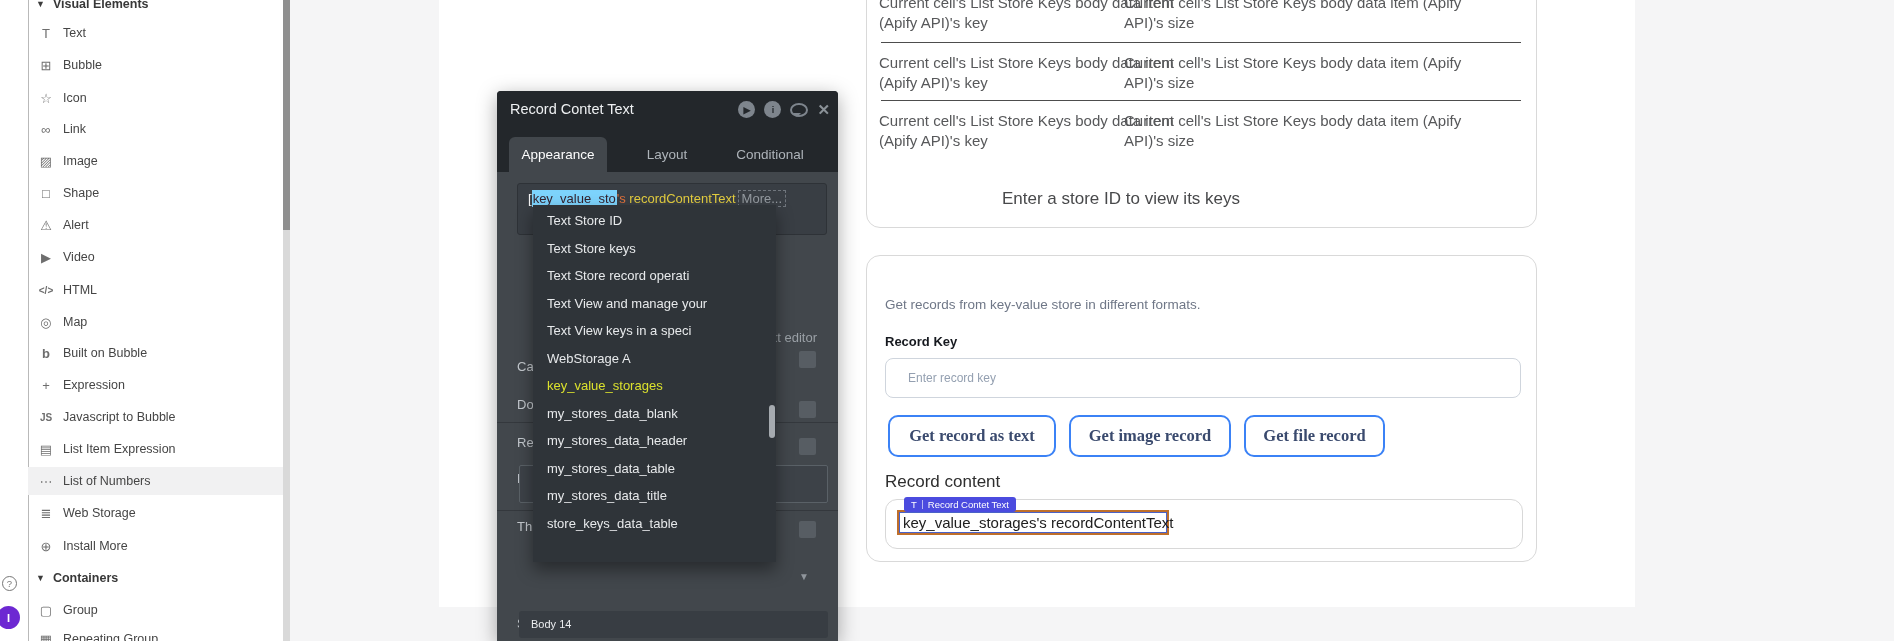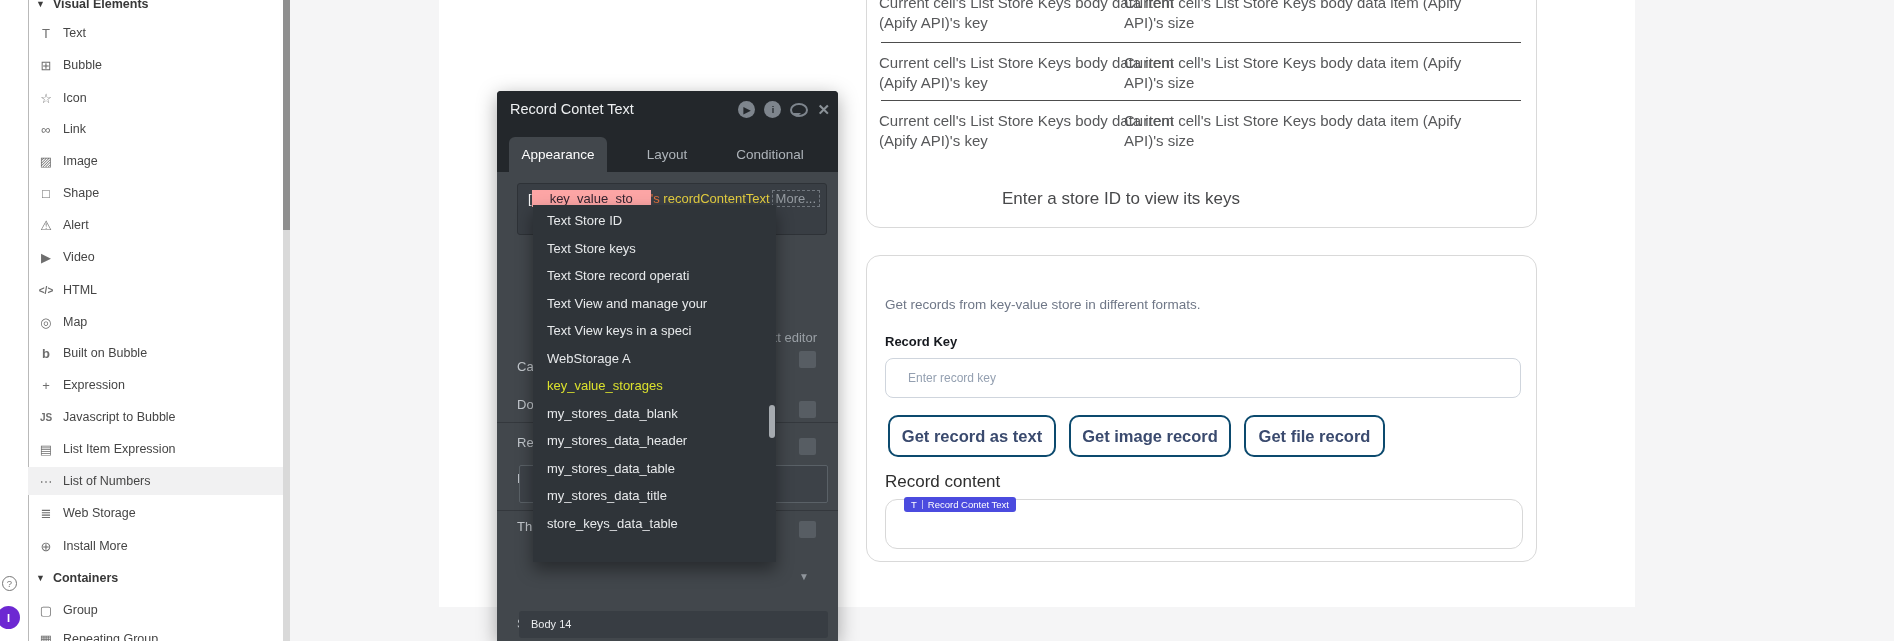--- a/index.html
+++ b/index.html
@@ -18,21 +18,21 @@
   .kcol.c1 { left:12px; width:335px; }
   .kcol.c2 { left:257px; width:345px; }
   .kdiv { position:absolute; left:14px; width:640px; height:1px; background:#4d4d4d; }
   .kmsg { position:absolute; left:14px; width:480px; text-align:center; font-size:17px; color:#48494b; }
 
   .sc-title { position:absolute; left:18px; top:16px; font-size:20px; font-weight:bold; color:#262f3e; }
   .sc-sub { position:absolute; left:18px; top:41px; font-size:13.5px; color:#6f7787; }
   .sc-keylabel { position:absolute; left:18px; top:78px; font-size:13px; font-weight:bold; color:#16191f; }
   .sc-input { position:absolute; left:18px; top:102px; width:636px; height:40px; border:1px solid #cfd5dd; border-radius:8px; font-size:12px; color:#333; padding-left:22px; outline:none; font-family:"Liberation Sans",sans-serif; }
   .sc-input::placeholder { color:#94a0b1; }
-  .sc-btn { position:absolute; top:159px; height:42px; background:#fff; border:2px solid #0c4a6e; border-radius:10px; color:#3a4a6e; font-weight:bold; font-size:16.5px; font-family:Liberation Sans, sans-serif; }
+  .sc-btn { position:absolute; top:159px; height:42px; background:#fff; border:2px solid #3b82f6; border-radius:10px; color:#3a4a6e; font-weight:bold; font-size:16.5px; font-family:Liberation Serif, serif; }
   .sc-rclabel { position:absolute; left:18px; top:216px; font-size:17px; font-weight:500; color:#2e2e2e; }
   .sc-container { position:absolute; left:18px; top:243px; width:638px; height:50px; border:1px solid #d8d8d8; border-radius:12px; }
   .sc-badge { position:absolute; left:37px; top:241px; height:15px; background:#4b4bdf; border-radius:3px; color:#fff; font-size:9.5px; line-height:15px; padding:0 7px; display:flex; align-items:center; gap:5px; z-index:2; }
   .sc-badge .bsep { width:1px; height:9px; background:rgba(255,255,255,.6); display:inline-block; }
   .sc-selbox { position:absolute; left:32px; top:256px; width:268px; height:21px; background:#fff; border:1px solid #4a62c8; box-shadow:0 0 0 2px #bf6f2b; font-size:15px; color:#202020; line-height:19px; padding-left:3px; z-index:1; white-space:nowrap; }
 
   
   .sidebar { position:absolute; left:0; top:0; width:283px; height:641px; background:#fff; z-index:5; }
   .sb-line { position:absolute; left:28px; top:0; width:1px; height:641px; background:#b9b9b9; }
   .sb-header { position:absolute; left:36px; height:28px; display:flex; align-items:center; gap:8px; font-size:12.5px; font-weight:bold; color:#383838; }
@@ -55,21 +55,21 @@
   .ic-circle { width:17px; height:17px; border-radius:50%; background:#7e858d; color:#23272b; display:flex; align-items:center; justify-content:center; font-size:9px; font-weight:bold; }
   .ic-bubble { position:relative; width:18px; height:14px; border:2px solid #7e858d; border-radius:50%; }
   .ic-bubble::after { content:""; position:absolute; left:1px; bottom:-6px; border:4px solid transparent; border-top-color:#7e858d; }
   .ic-x { color:#8b9298; font-size:15px; font-weight:bold; line-height:17px; }
   .p-tab { position:absolute; top:46px; height:35px; line-height:35px; text-align:center; font-size:13.5px; color:#aeb4ba; }
   .p-tab.active { left:12px; width:98px; background:#42474c; border-radius:6px 6px 0 0; color:#fdfdfd; }
   .p-body { position:absolute; left:0; top:81px; width:100%; height:469px; background:#42474c; }
 
   .expr-box { position:absolute; left:20px; top:11px; width:310px; height:52px; background:#393e44; border:1px solid #2e3237; border-radius:3px; padding:7px 10px; font-size:13px; white-space:nowrap; }
   .expr-bracket { color:#f2f2f2; }
-  .expr-sel { background:#fca5a5; color:#33222e; padding:1px 18px; }
+  .expr-sel { background:#7dd3fc; color:#33222e; padding:1px 1px; }
   .expr-rel { color:#e0713c; }
   .expr-field { color:#e3cd3f; }
   .expr-more { color:#959ba1; border:1px dashed #70767d; padding:0 3px; margin-left:2px; }
 
   .dropdown { position:absolute; left:36px; top:33px; width:243px; height:357px; background:#2f3439; box-shadow:0 8px 16px rgba(0,0,0,.4); padding-top:2px; z-index:3; overflow:hidden; }
   .dd-item { height:27.5px; line-height:27.5px; padding-left:14px; font-size:13px; color:#e7e9eb; white-space:nowrap; }
   .dd-item.hl { color:#dbe12d; }
   .dd-thumb { position:absolute; left:272px; top:233px; width:6px; height:33px; background:#a5aaaf; border-radius:3px; z-index:4; }
 
   .p-frag { position:absolute; font-size:13px; color:#c3c8cd; }
@@ -113,20 +113,21 @@
     <button class="sc-btn" style="left:21px;width:168px">Get record as text</button>
     <button class="sc-btn" style="left:202px;width:162px">Get image record</button>
     <button class="sc-btn" style="left:377px;width:141px">Get file record</button>
     <div class="sc-rclabel">Record content</div>
     <div class="sc-container"></div>
     <div class="sc-badge">
       <span>T</span>
       <span class="bsep"></span>
       <span>Record Contet Text</span>
     </div>
+    <div class="sc-selbox">key_value_storages's recordContentText</div>
   </div>
 
   <div class="panel">
     <div class="p-head">
       <div class="p-title">Record Contet Text</div>
       <div class="p-icons">
         <span class="ic-circle">▶</span>
         <span class="ic-circle">i</span>
         <span class="ic-bubble"></span>
         <span class="ic-x">✕</span>

